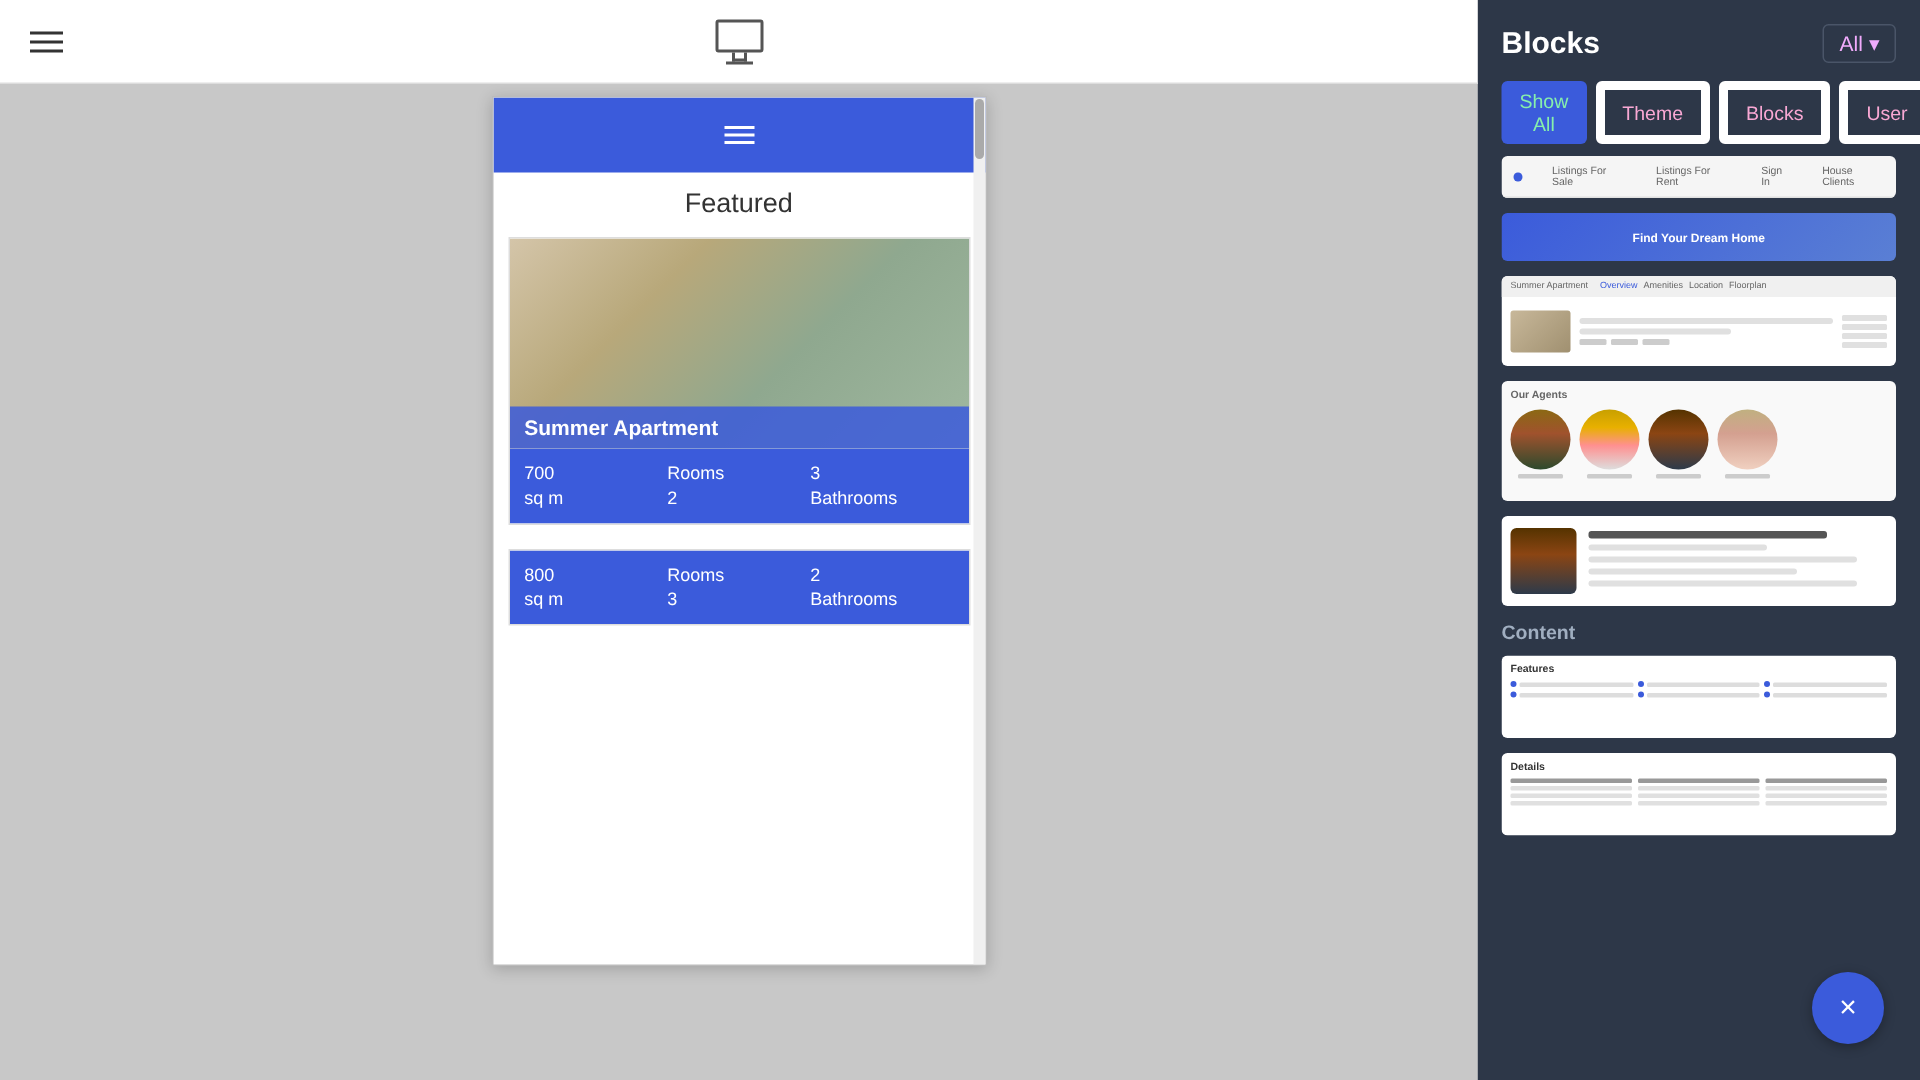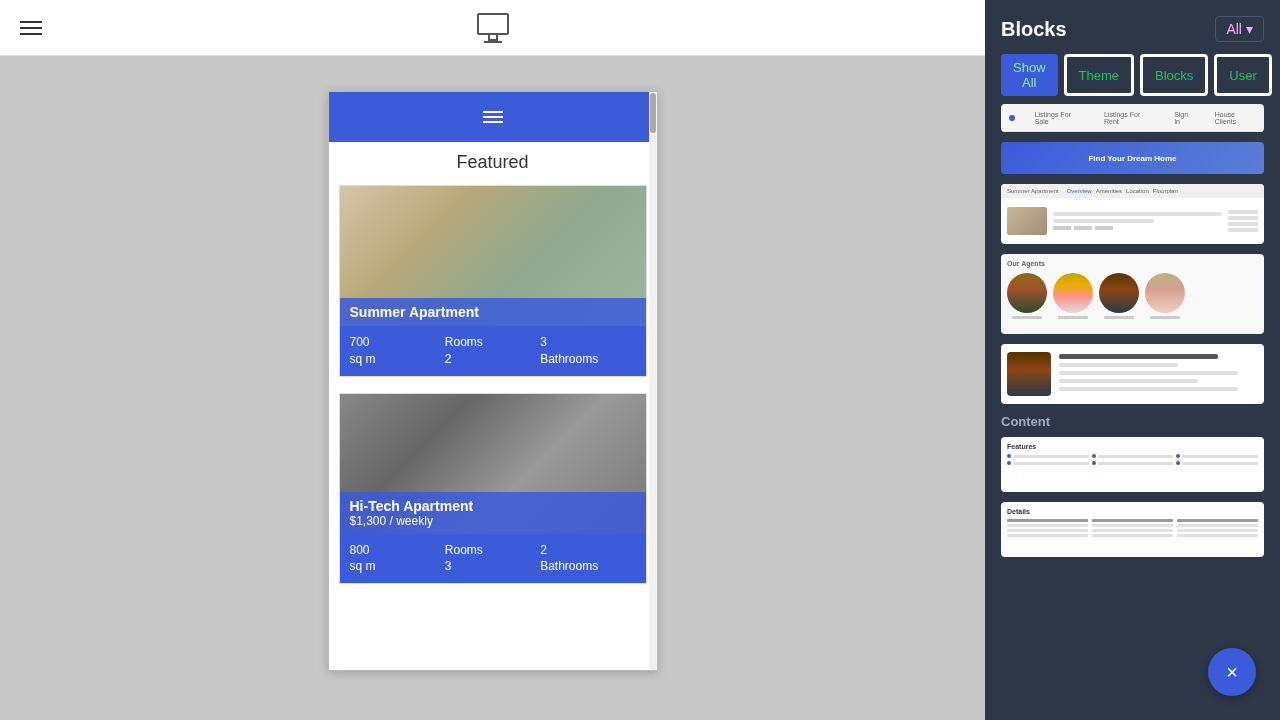--- a/index.html
+++ b/index.html
@@ -62,21 +62,21 @@
       height: 2px;
       background: #555;
     }
 
     
     .preview-container {
       flex: 1;
       display: flex;
       align-items: flex-start;
       justify-content: center;
-      padding: 35px;
+      padding: 8px;
       overflow: hidden;
     }
 
     
     .mobile-frame {
       width: 330px;
       height: 580px;
       background: #fff;
       border: 1px solid #bbb;
       overflow: hidden;
@@ -230,22 +230,22 @@
       cursor: pointer;
       border: none;
       font-weight: 500;
     }
     .filter-tab.active {
       background: #3b5bdb;
       color: #86efac;
     }
     .filter-tab.inactive {
       background: transparent;
-      color: #22c55e;
-      border: 3px solid #ffffff;
+      color: #f9a8d4;
+      border: 6px solid #ffffff;
     }
 
     .blocks-list {
       flex: 1;
       overflow-y: auto;
       padding: 0 16px 16px 16px;
     }
     .blocks-list::-webkit-scrollbar { width: 4px; }
     .blocks-list::-webkit-scrollbar-thumb { background: #4a5568; border-radius: 2px; }
 
@@ -536,27 +536,20 @@
               <div>2</div>
             </div>
             <div class="detail-item">
               <div>3</div>
               <div>Bathrooms</div>
             </div>
           </div>
         </div>
 
         <div class="property-card">
-          <div class="property-image">
-            <div class="property-image-bg apt2-bg"></div>
-            <div class="property-overlay">
-              <div class="property-name">Hi-Tech Apartment</div>
-              <div class="property-price">$1,300 / weekly</div>
-            </div>
-          </div>
           <div class="property-details">
             <div class="detail-item">
               <div>800</div>
               <div>sq m</div>
             </div>
             <div class="detail-item">
               <div>Rooms</div>
               <div>3</div>
             </div>
             <div class="detail-item">

